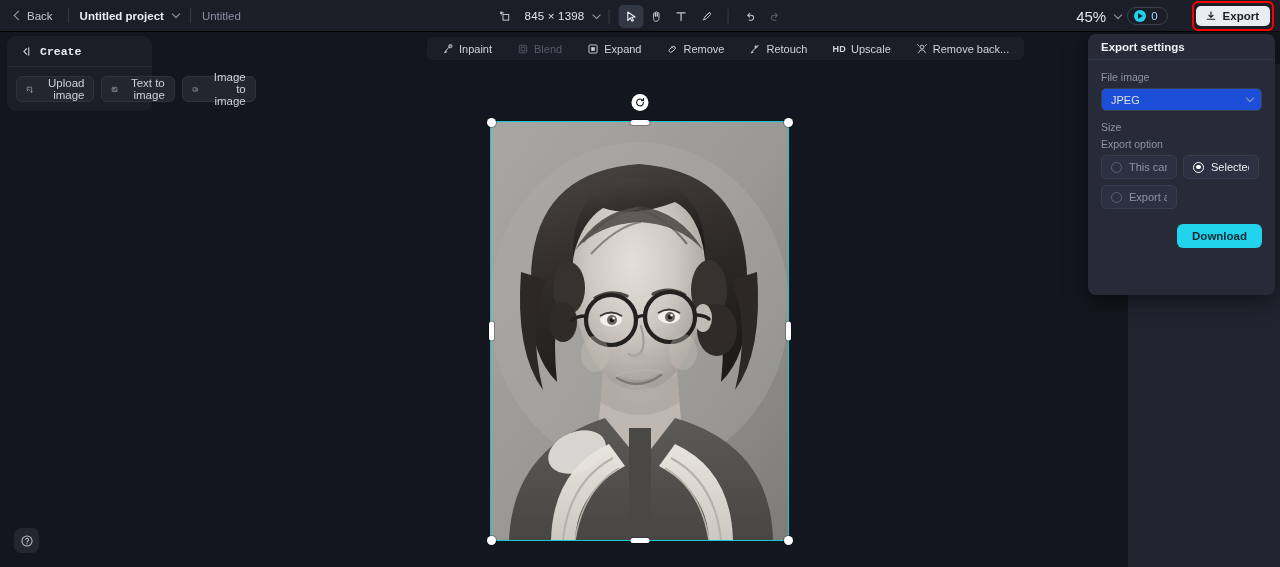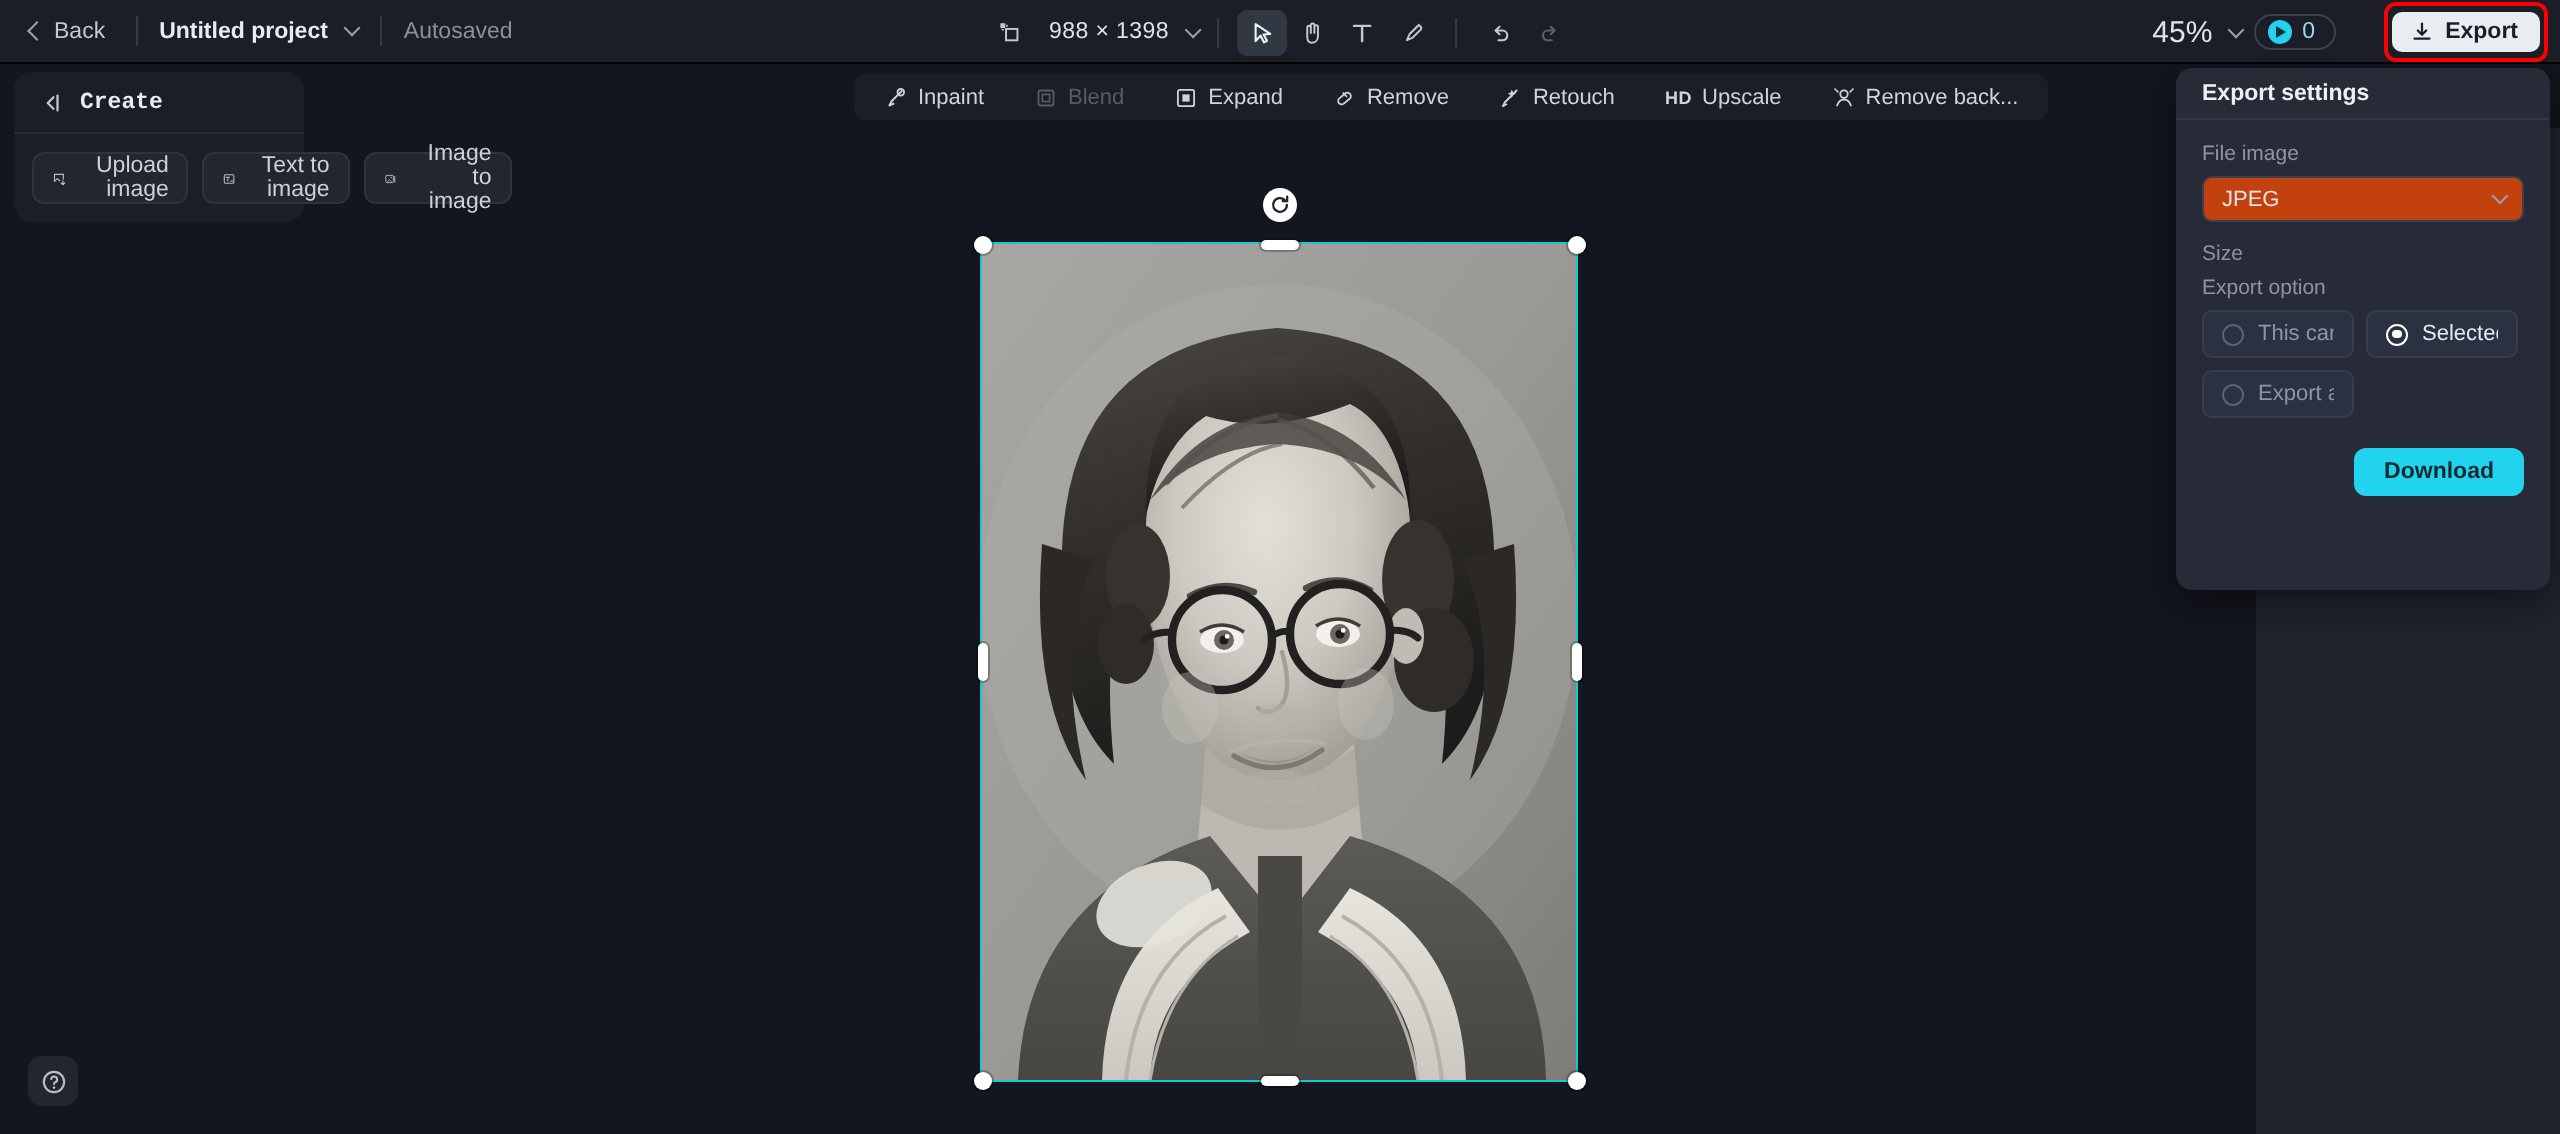--- a/index.html
+++ b/index.html
@@ -158,21 +158,21 @@
     z-index:35;
   }
   .pop-head {
     height:26px; display:flex; align-items:center; padding:0 13px;
     border-bottom:1px solid #323846;
     font-size:11.5px; font-weight:bold; color:#eceff4;
   }
   .pop-body { padding:11px 13px 0 13px; }
   .field-label { font-size:10.5px; color:#8e94a3; margin-bottom:5px; }
   .select {
-    height:23px; background:#c2410c; border:1px solid #3a4050; border-radius:5px;
+    height:23px; background:#1d4ed8; border:1px solid #3a4050; border-radius:5px;
     display:flex; align-items:center; justify-content:space-between;
     padding:0 8px 0 9px; font-size:11px; color:#e0e4eb;
     cursor:pointer; margin-bottom:10px;
   }
   .sel-caret { width:6px; height:6px; border-right:1.3px solid #98a0b0; border-bottom:1.3px solid #98a0b0; transform:rotate(45deg); margin-bottom:3px; }
   .radio-grid { display:flex; flex-wrap:wrap; gap:6px; margin-top:1px; }
   .radio {
     display:flex; align-items:center; gap:7px;
     height:24px; padding:0 9px;
     background:#2b3140; border:1px solid #373d4c; border-radius:5px;
@@ -337,32 +337,32 @@
   <div class="topbar">
     <div class="tb-left">
       <div class="back-btn">
         <span class="chev-left"></span>
         <span>Back</span>
       </div>
       <div class="vdiv"></div>
       <span class="proj-name">Untitled project</span>
       <span class="caret"></span>
       <div class="vdiv"></div>
-      <span class="autosaved">Autosaved</span>
+      <span class="autosaved">Untitled</span>
     </div>
 
     <div class="tb-center">
       <div class="ic-btn">
         <svg width="13" height="13" viewBox="0 0 16 16">
           <rect x="5.5" y="5.5" width="7" height="7" fill="none" stroke="#c3c8d2" stroke-width="1.2"></rect>
           <rect x="2" y="2" width="3" height="3" fill="#c3c8d2"></rect>
           <path d="M3.5 5.5v1M5.5 3.5h1" stroke="#c3c8d2" stroke-width="1.2"></path>
         </svg>
       </div>
-      <span class="dims">988 × 1398</span>
+      <span class="dims">845 × 1398</span>
       <span class="caret"></span>
       <div class="tb-sep"></div>
 
       <div class="ic-btn active">
         <svg width="13" height="13" viewBox="0 0 16 16">
           <path d="M4 2.5 L4 13 L7 9.6 L9.2 13.8 L11 12.8 L8.9 8.9 L13 8.6 Z" fill="none" stroke="#eef1f6" stroke-width="1.3" stroke-linejoin="round"></path>
         </svg>
       </div>
       <div class="ic-btn">
         <svg width="13" height="13" viewBox="0 0 16 16">

